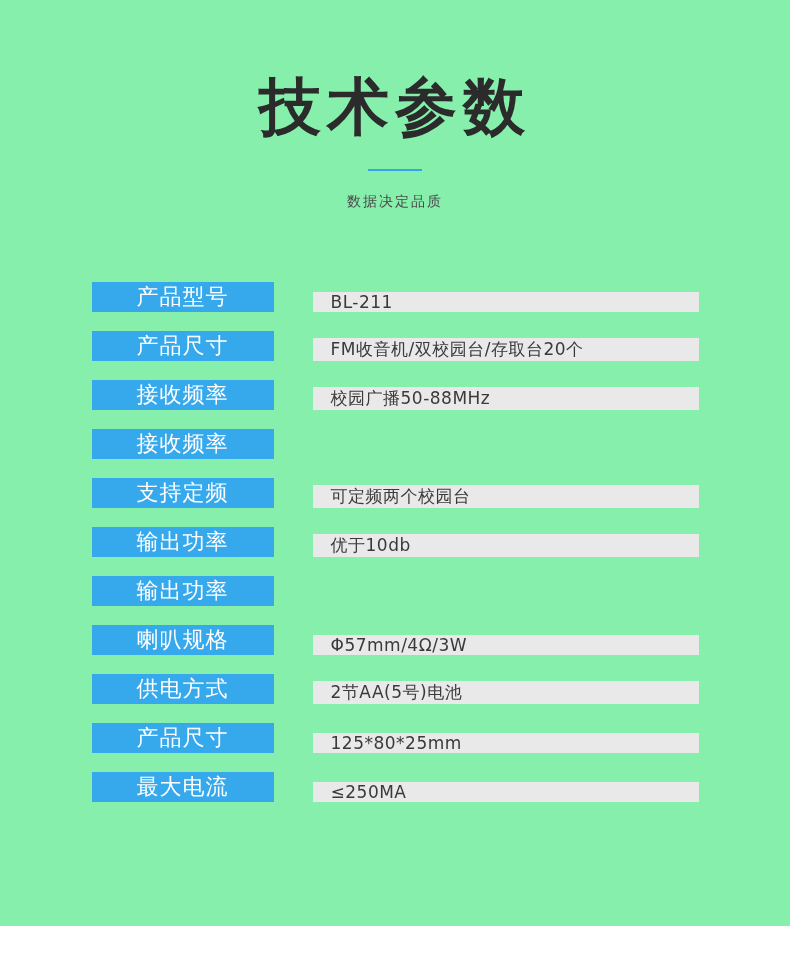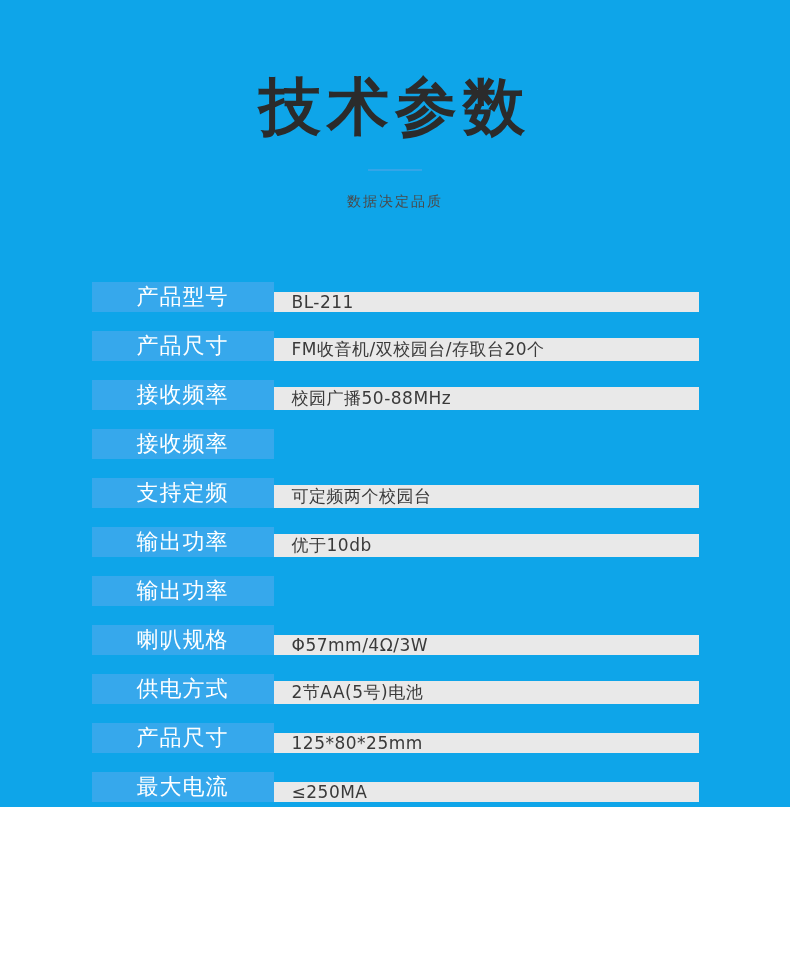--- a/index.html
+++ b/index.html
@@ -9,22 +9,22 @@
   body {
     width: 790px;
     height: 965px;
     background: #ffffff;
     font-family: "Liberation Sans", sans-serif;
     overflow: hidden;
   }
   .page {
     position: relative;
     width: 790px;
-    height: 807px;
-    background: #0ea5e9;
+    height: 926px;
+    background: #86efac;
   }
   .header {
     padding-top: 74px;
     text-align: center;
   }
   .main-title {
     font-family: "DejaVu Sans", sans-serif;
     font-size: 62px;
     font-weight: bold;
     color: #2b2b2b;
@@ -72,20 +72,21 @@
     flex: 1 1 auto;
     background: #e9e9e9;
     color: #3a3a3a;
     font-size: 17px;
     font-family: "DejaVu Sans", sans-serif;
     display: flex;
     align-items: center;
     padding-left: 18px;
     letter-spacing: 0.5px;
     box-sizing: border-box;
+    margin-left: 39px;
   }
 </style>
 </head>
 <body>
 
 <div class="page">
 
   <div class="header">
     <div class="main-title">技术参数</div>
     <div class="divider"></div>

